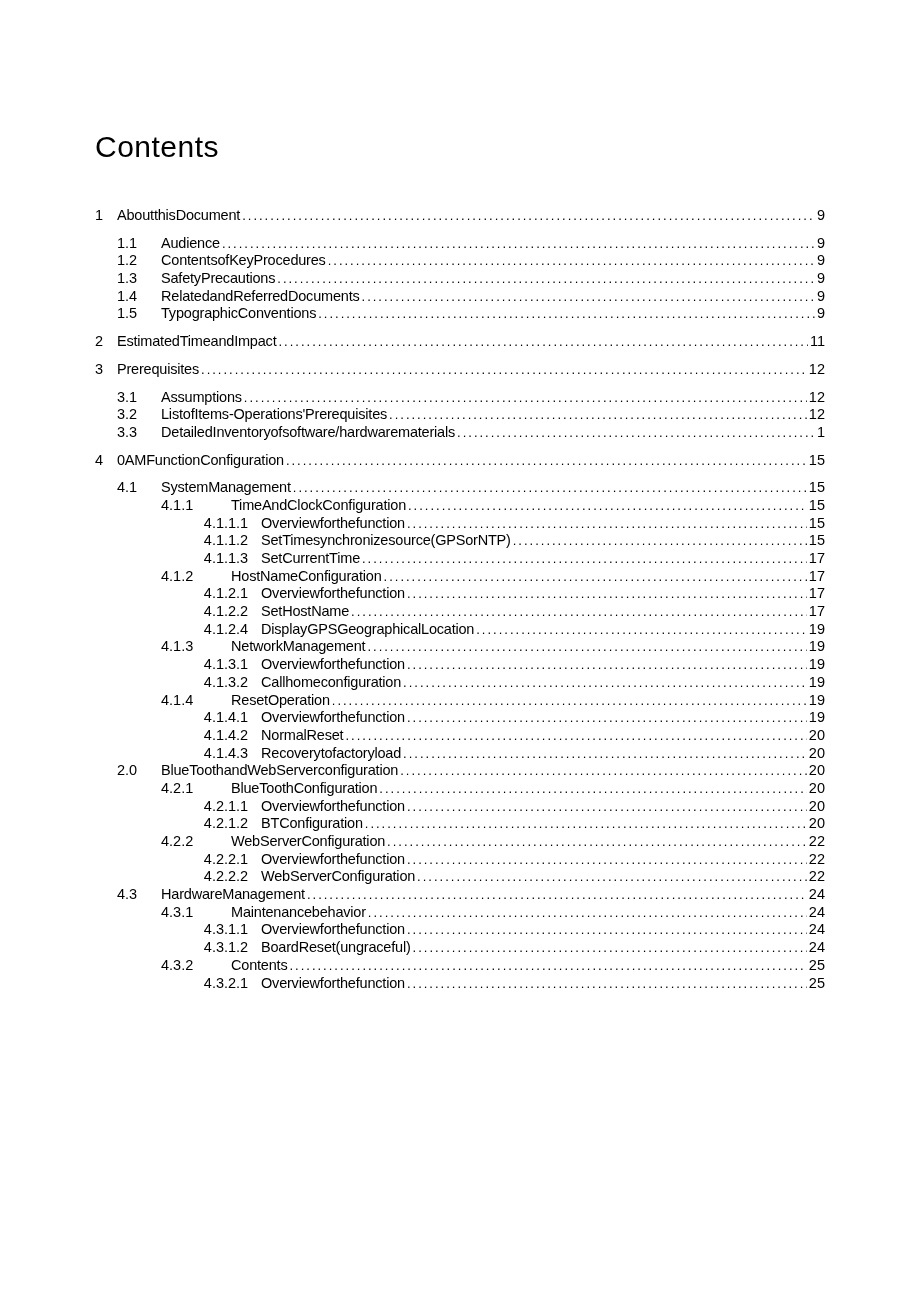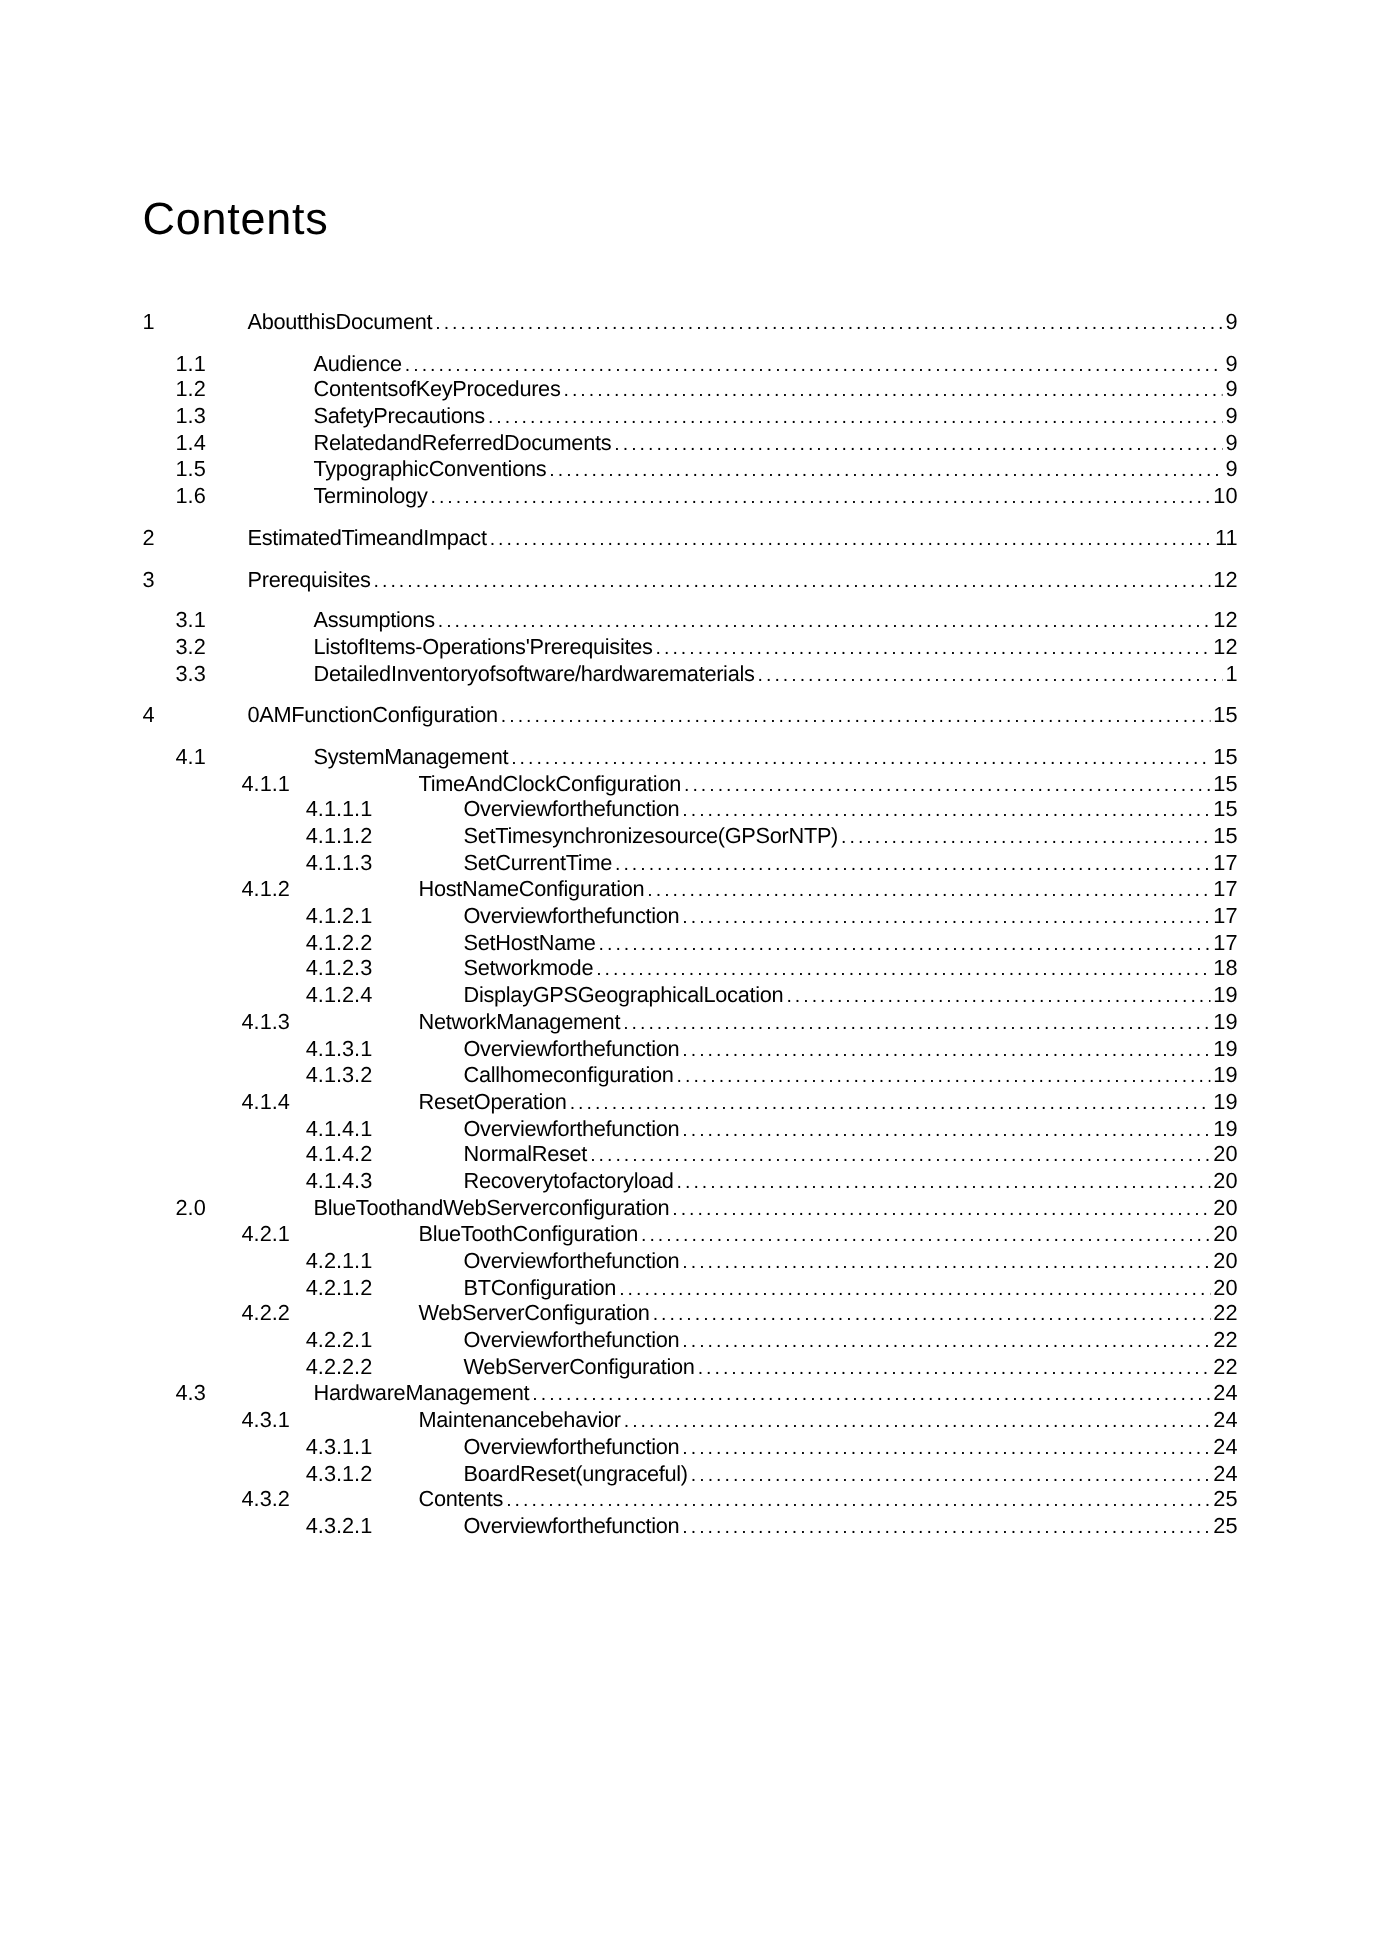--- a/index.html
+++ b/index.html
@@ -28,21 +28,21 @@
     font-size: 14.5px;
     line-height: 1.0;
     margin-bottom: 3.2px;
     white-space: nowrap;
   }
   .c0 { width: 22px; flex: 0 0 22px; }
   .c1 { width: 44px; flex: 0 0 44px; }
   .c2 { width: 70px; flex: 0 0 70px; }
   .c3 { width: 70px; flex: 0 0 70px; text-align: center; }
   .num { flex: 0 0 auto; }
-  .lbl { flex: 0 0 auto; letter-spacing: -0.2px; margin-left: 48px; }
+  .lbl { flex: 0 0 auto; letter-spacing: -0.2px; }
   .dots {
     flex: 1 1 auto;
     overflow: hidden;
     margin: 0 2px;
   }
   .dots::after {
     content: ".......................................................................................................................................................................................................";
     letter-spacing: 2px;
     font-size: 13px;
   }
@@ -90,27 +90,20 @@
         <span class="dots"></span>
         <span class="pg">9</span>
       </div>
       <div class="toc-row">
         <span class="c0"></span>
         <span class="num c1">1.5</span>
         <span class="lbl">TypographicConventions</span>
         <span class="dots"></span>
         <span class="pg">9</span>
       </div>
-      <div class="toc-row">
-        <span class="c0"></span>
-        <span class="num c1">1.6</span>
-        <span class="lbl">Terminology</span>
-        <span class="dots"></span>
-        <span class="pg">10</span>
-      </div>
       <div class="gap"></div>
       <div class="toc-row">
         <span class="num c0">2</span>
         <span class="lbl">EstimatedTimeandImpact</span>
         <span class="dots"></span>
         <span class="pg">11</span>
       </div>
       <div class="gap"></div>
       <div class="toc-row">
         <span class="num c0">3</span>
@@ -208,29 +201,20 @@
         <span class="pg">17</span>
       </div>
       <div class="toc-row">
         <span class="c0"></span>
         <span class="c1"></span>
         <span style="flex:0 0 30px"></span>
         <span class="num c3">4.1.2.2</span>
         <span class="lbl">SetHostName</span>
         <span class="dots"></span>
         <span class="pg">17</span>
-      </div>
-      <div class="toc-row">
-        <span class="c0"></span>
-        <span class="c1"></span>
-        <span style="flex:0 0 30px"></span>
-        <span class="num c3">4.1.2.3</span>
-        <span class="lbl">Setworkmode</span>
-        <span class="dots"></span>
-        <span class="pg">18</span>
       </div>
       <div class="toc-row">
         <span class="c0"></span>
         <span class="c1"></span>
         <span style="flex:0 0 30px"></span>
         <span class="num c3">4.1.2.4</span>
         <span class="lbl">DisplayGPSGeographicalLocation</span>
         <span class="dots"></span>
         <span class="pg">19</span>
       </div>

